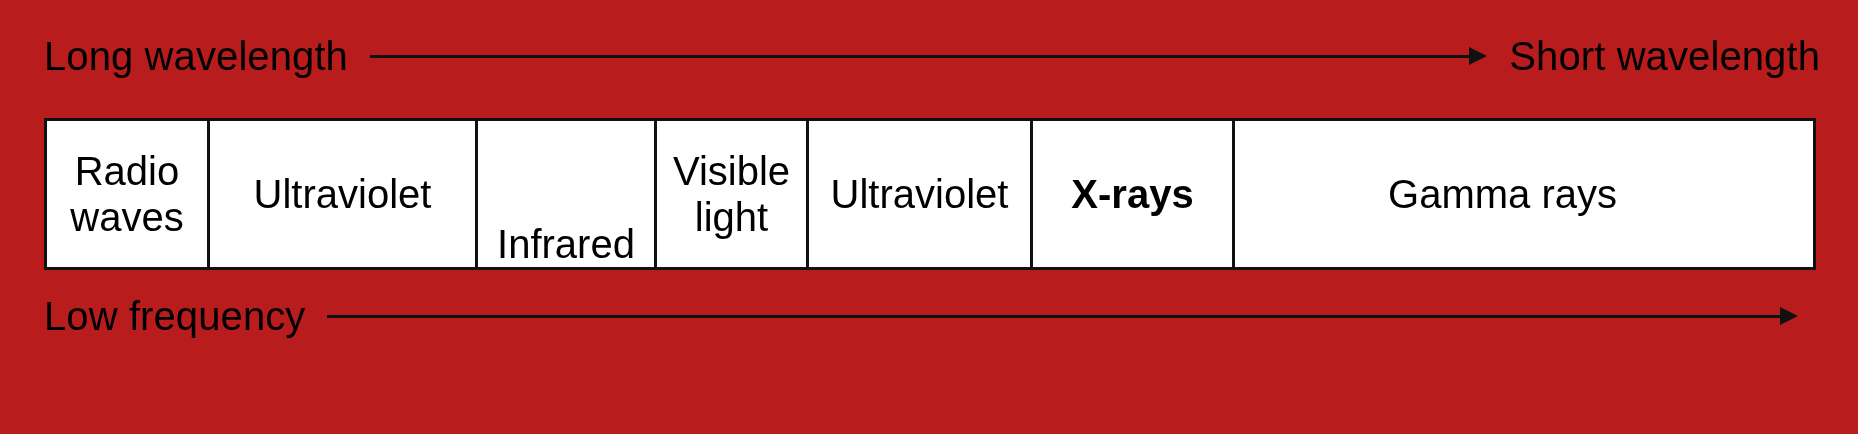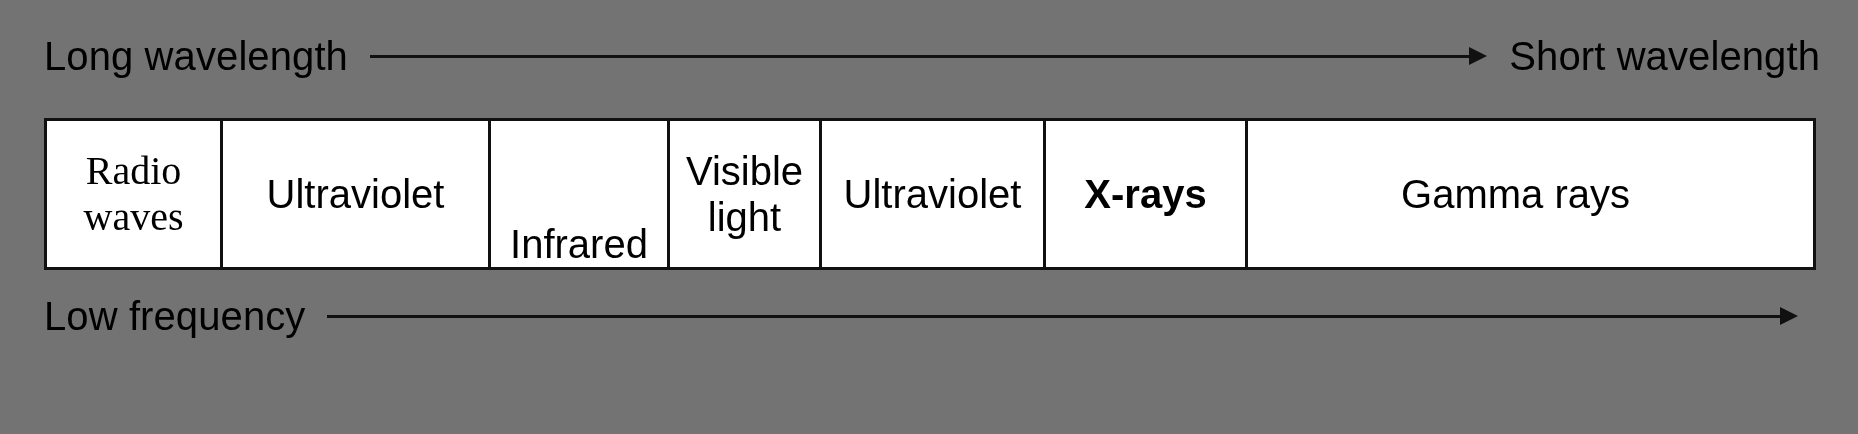--- a/index.html
+++ b/index.html
@@ -12,21 +12,21 @@
     width: 1858px;
     height: 434px;
     font-family: "Liberation Sans", "DejaVu Sans", sans-serif;
     color: #000000;
     overflow: hidden;
   }
   #diagram {
     position: relative;
     width: 1858px;
     height: 434px;
-    background: #737373;
+    background: #b91c1c;
   }
 
   
   .axis-row {
     position: absolute;
     left: 44px;
     width: 1776px;
     height: 56px;
     display: flex;
     align-items: center;
@@ -98,21 +98,21 @@
   }
   .band-cell:last-child { border-right: none; }
   .band-cell-label {
     font-size: 40px;
     line-height: 1.16;
     white-space: pre-line;
     padding: 0 6px;
   }
 
   
-  .w-radio       { width: 176px; font-family: Liberation Serif, serif; }
+  .w-radio       { width: 163px; }
   .w-microwaves  { width: 268px; }
   .w-infrared    { width: 179px; align-items: flex-end; }
   .w-visible     { width: 152px; }
   .w-ultraviolet { width: 224px; }
   .w-xrays       { width: 202px; font-weight: bold; }
   .w-gamma       { width: 535px; }
 </style>
 </head>
 <body>
 

